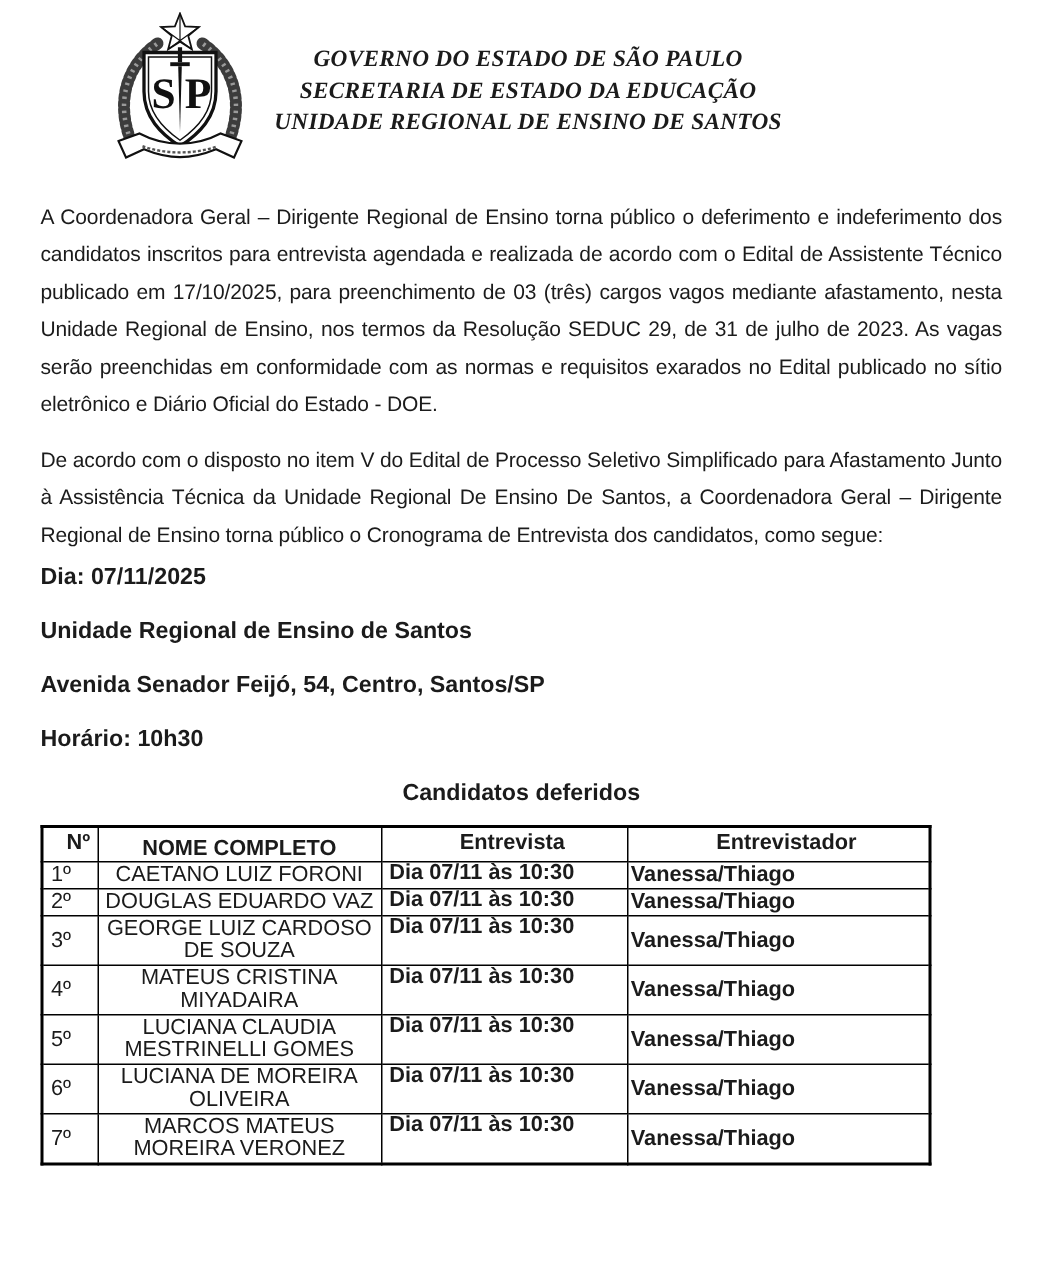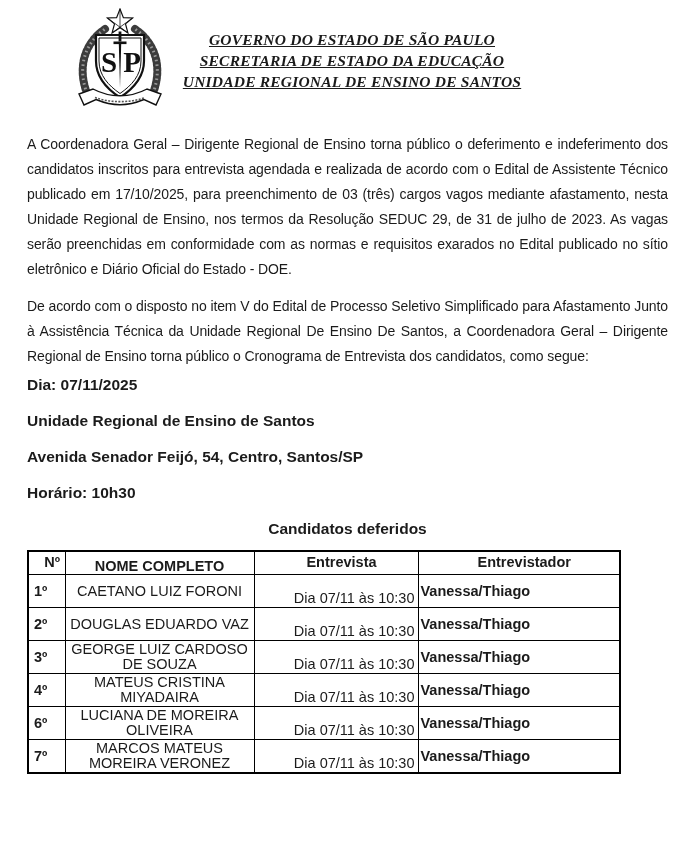--- a/index.html
+++ b/index.html
@@ -23,21 +23,20 @@
   .logo{position:absolute;left:38px;top:0;width:110px;height:106px;}
   .header-text{
     padding:21px 0 0 9px;
     text-align:center;
     font-family:"Liberation Serif","DejaVu Serif",serif;
     font-style:italic;
     font-weight:bold;
     font-size:15.5px;
     line-height:21px;
     letter-spacing:.2px;
-    text-decoration:underline;
   }
   
   .body-para{
     font-size:14px;
     line-height:25px;
     letter-spacing:-0.1px;
     text-align:justify;
     margin:12px 0 10px 0;
   }
   .body-para.second{margin-bottom:7px;}
@@ -74,35 +73,35 @@
     vertical-align:top;
     line-height:16px;
     padding:2px 2px 3px 13px;
   }
   table.candidates thead th.col-name{
     vertical-align:bottom;
     padding:6px 2px 0 2px;
   }
   table.candidates td{line-height:15px;}
   td.cell-num{
-    font-weight:bold;
+    font-weight:normal;
     text-align:left;
     vertical-align:middle;
     padding:1px 2px 1px 5px;
   }
   td.cell-name{
     text-align:center;
     vertical-align:middle;
     padding:1px 2px;
   }
   td.cell-interview{
-    font-weight:normal;
-    text-align:right;
+    font-weight:bold;
+    text-align:left;
     vertical-align:top;
-    padding:16px 3px 1px 5px;
+    padding:0 3px 1px 5px;
   }
   td.cell-interviewer{
     font-weight:bold;
     text-align:left;
     vertical-align:middle;
     padding:1px 2px;
   }
 </style>
 </head>
 <body>
@@ -192,20 +191,26 @@
     <td class="cell-interviewer">Vanessa/Thiago</td>
   </tr>
 
   <tr>
     <td class="cell-num">4º</td>
     <td class="cell-name">MATEUS CRISTINA MIYADAIRA</td>
     <td class="cell-interview">Dia 07/11 às 10:30</td>
     <td class="cell-interviewer">Vanessa/Thiago</td>
   </tr>
 
+  <tr>
+    <td class="cell-num">5º</td>
+    <td class="cell-name">LUCIANA CLAUDIA MESTRINELLI GOMES</td>
+    <td class="cell-interview">Dia 07/11 às 10:30</td>
+    <td class="cell-interviewer">Vanessa/Thiago</td>
+  </tr>
 
   <tr>
     <td class="cell-num">6º</td>
     <td class="cell-name">LUCIANA DE MOREIRA OLIVEIRA</td>
     <td class="cell-interview">Dia 07/11 às 10:30</td>
     <td class="cell-interviewer">Vanessa/Thiago</td>
   </tr>
 
   <tr>
     <td class="cell-num">7º</td>

